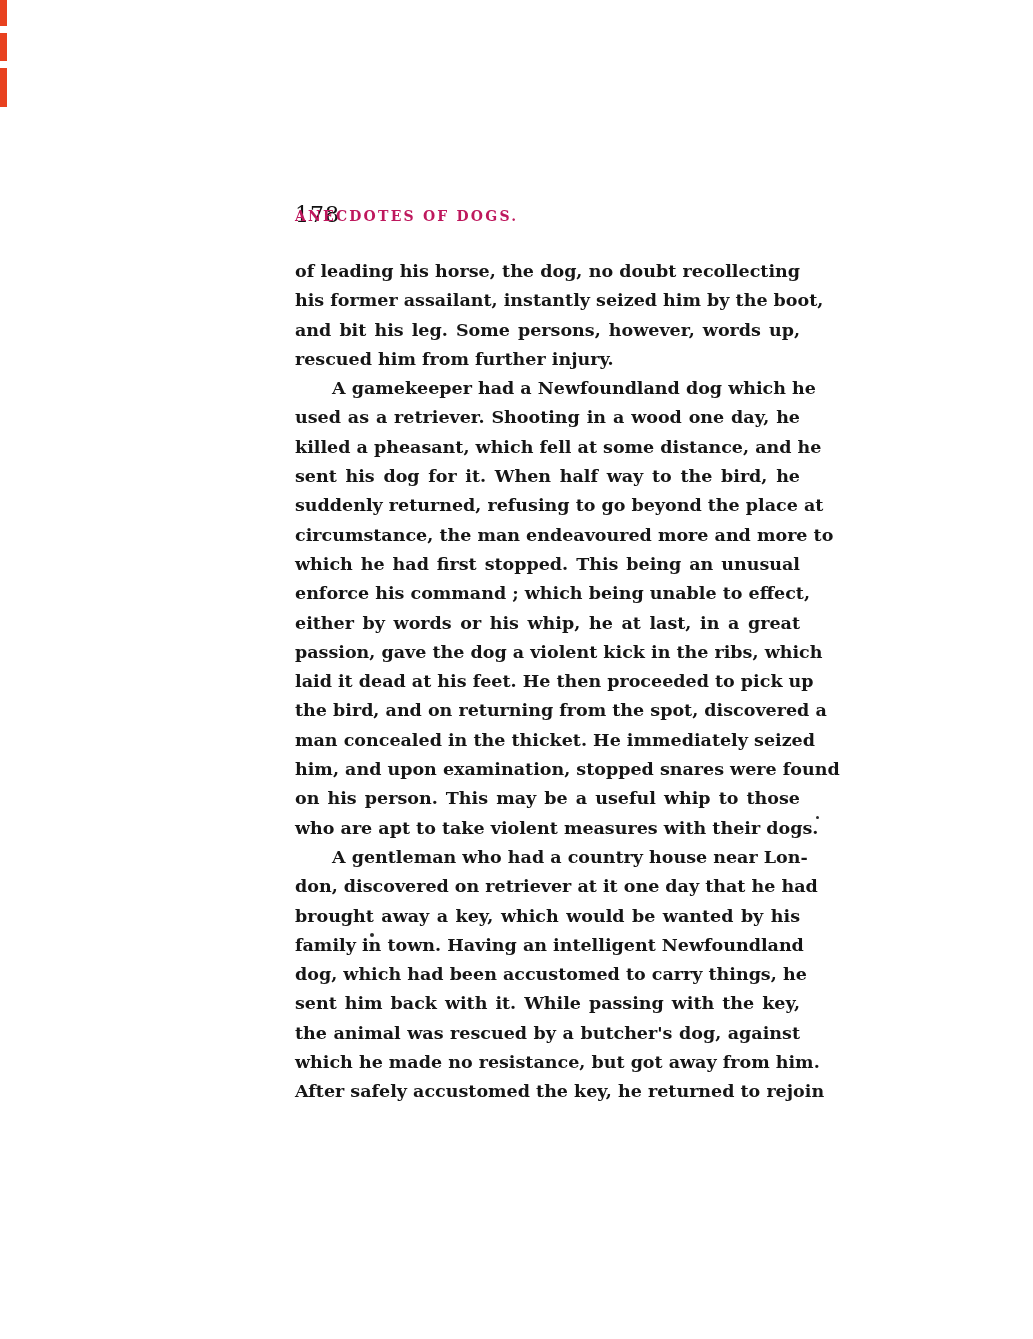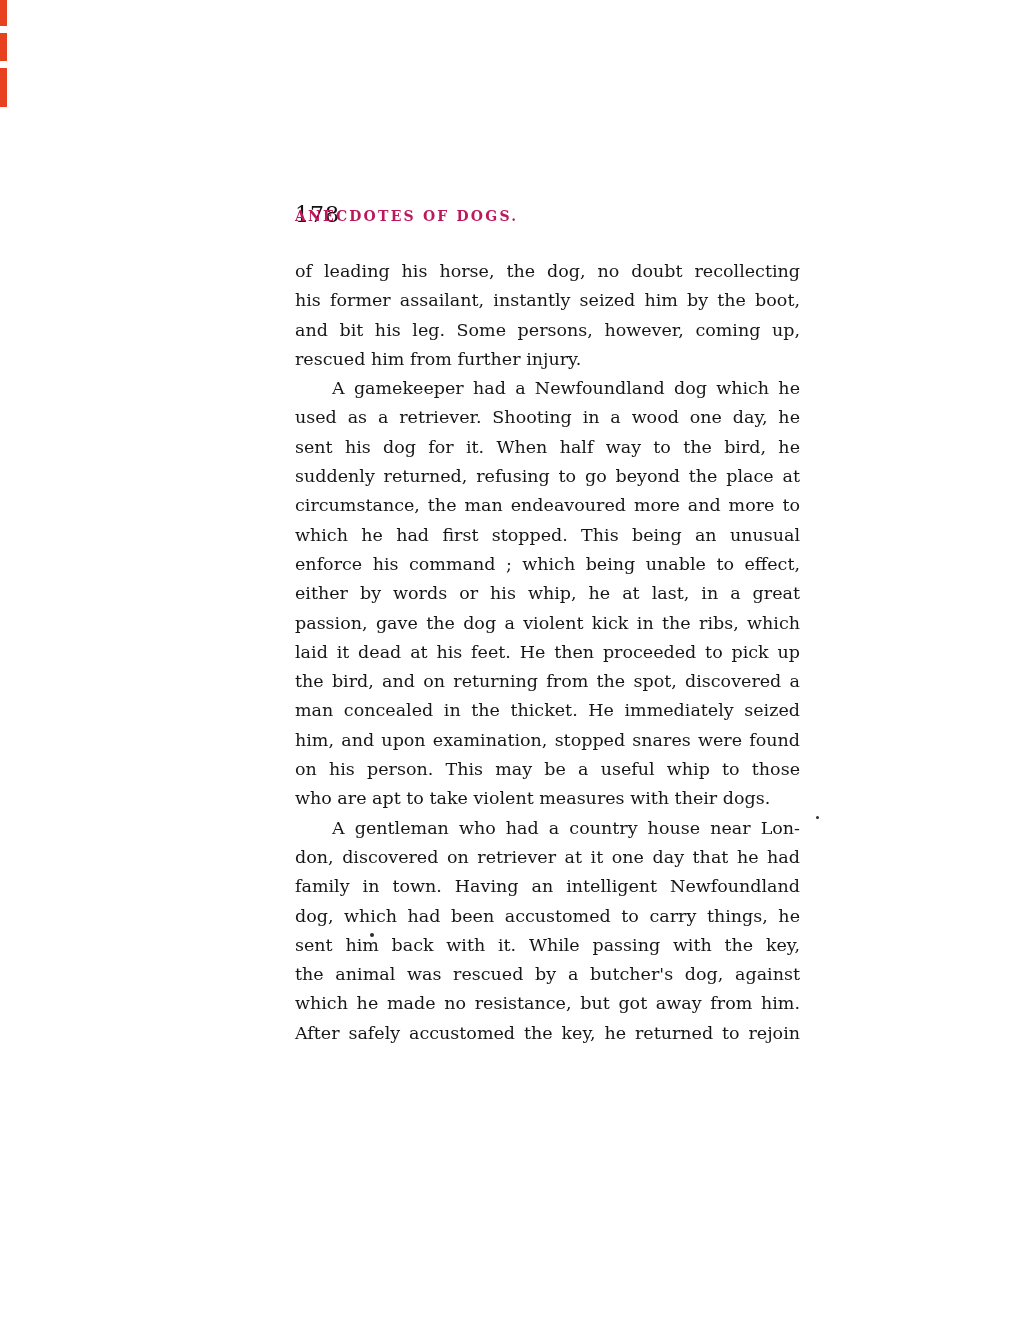--- a/index.html
+++ b/index.html
@@ -36,21 +36,21 @@
     white-space: nowrap;
   }
 
   
   .text-block {
     position: absolute; left: 295px; top: 257px; width: 505px;
   }
   .paragraph { margin: 0; padding: 0; }
   .line {
     font-size: 17.5px;
-    font-weight: normal;
+    font-weight: bold;
     line-height: 29.3px;
     height: 29.3px;
     white-space: nowrap;
     text-align: justify;
     text-align-last: justify;
     text-justify: inter-word;
     color: #161616;
   }
   .line.para-end {
     text-align: left;
@@ -77,45 +77,47 @@
   <div class="page-header">
     <span class="page-number">178</span>
     <span class="running-title">ANECDOTES OF DOGS.</span>
   </div>
 
   <div class="text-block">
 
     <div class="paragraph">
       <div class="line">of leading his horse, the dog, no doubt recollecting</div>
       <div class="line">his former assailant, instantly seized him by the boot,</div>
-      <div class="line">and bit his leg. Some persons, however, coming up,</div>
+      <div class="line">and bit his leg. Some persons, however, words up,</div>
       <div class="line para-end">rescued him from further injury.</div>
     </div>
 
     <div class="paragraph">
       <div class="line indent">A gamekeeper had a Newfoundland dog which he</div>
       <div class="line">used as a retriever. Shooting in a wood one day, he</div>
+      <div class="line">killed a pheasant, which fell at some distance, and he</div>
       <div class="line">sent his dog for it. When half way to the bird, he</div>
       <div class="line">suddenly returned, refusing to go beyond the place at</div>
       <div class="line">circumstance, the man endeavoured more and more to</div>
       <div class="line">which he had first stopped. This being an unusual</div>
       <div class="line">enforce his command ; which being unable to effect,</div>
       <div class="line">either by words or his whip, he at last, in a great</div>
       <div class="line">passion, gave the dog a violent kick in the ribs, which</div>
       <div class="line">laid it dead at his feet. He then proceeded to pick up</div>
       <div class="line">the bird, and on returning from the spot, discovered a</div>
       <div class="line">man concealed in the thicket. He immediately seized</div>
       <div class="line">him, and upon examination, stopped snares were found</div>
       <div class="line">on his person. This may be a useful whip to those</div>
       <div class="line para-end">who are apt to take violent measures with their dogs.</div>
     </div>
 
     <div class="paragraph">
       <div class="line indent">A gentleman who had a country house near Lon-</div>
       <div class="line">don, discovered on retriever at it one day that he had</div>
+      <div class="line">brought away a key, which would be wanted by his</div>
       <div class="line">family in town. Having an intelligent Newfoundland</div>
       <div class="line">dog, which had been accustomed to carry things, he</div>
       <div class="line">sent him back with it. While passing with the key,</div>
       <div class="line">the animal was rescued by a butcher's dog, against</div>
       <div class="line">which he made no resistance, but got away from him.</div>
       <div class="line">After safely accustomed the key, he returned to rejoin</div>
     </div>
 
   </div>
 

